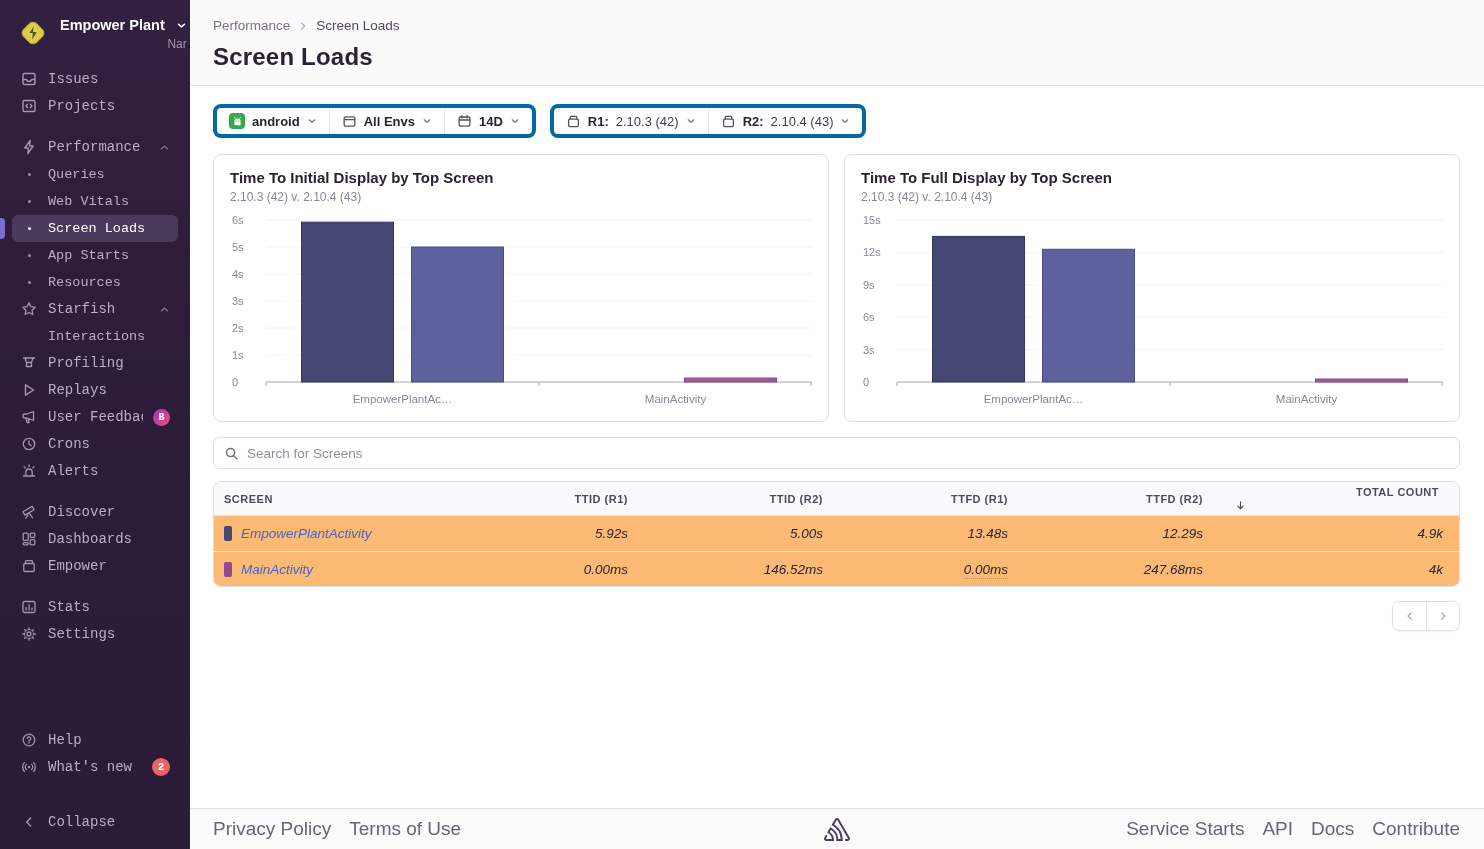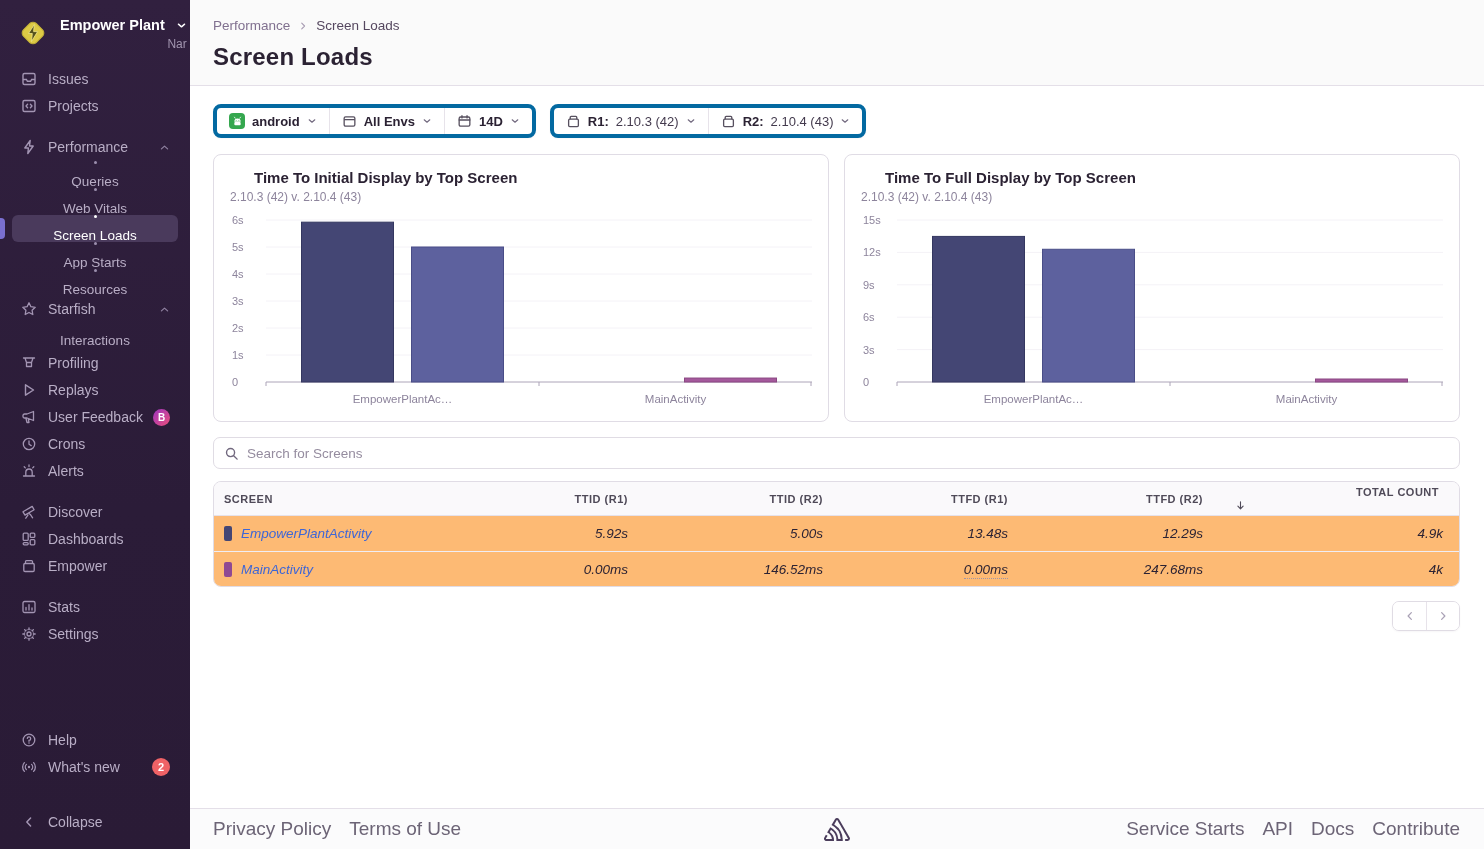--- a/index.html
+++ b/index.html
@@ -8,25 +8,25 @@
   svg { display:block; }
 
   
   .sidebar { width:190px; min-width:190px; height:100%; background:linear-gradient(180deg,#31203f 0%,#2b1c38 60%,#2a1b36 100%); color:#b9aec6; display:flex; flex-direction:column; padding:14px 12px 14px 12px; position:relative; }
   .org-row { display:flex; align-items:flex-start; gap:10px; padding:2px 4px 14px 4px; }
   .org-logo { width:34px; height:34px; position:relative; flex:none; }
   .org-meta { line-height:1.2; padding-top:1px; }
   .org-name { color:#fff; font-weight:700; font-size:14.5px; display:flex; align-items:center; gap:11px; white-space:nowrap; }
   .org-sub { color:#a195af; font-size:12px; margin-top:3px;text-align:right; }
   .nav { flex:1; display:flex; flex-direction:column; }
-  .nav-item { display:flex; align-items:center; gap:10px; height:27px; padding:0 8px; border-radius:6px; font-size:14px; color:#b9aec6; cursor:pointer; position:relative; }
+  .nav-item { display:flex; align-items:center; gap:10px; height:27px; padding:0 8px; border-radius:6px; font-size:14px; color:#b9aec6; cursor:pointer; position:relative;font-family:Liberation Mono, monospace; }
   .nav-item .ico { width:18px; display:flex; justify-content:center; color:#a395b3; flex:none; }
   .nav-item .lbl { flex:1; white-space:nowrap; overflow:hidden; }
   .nav-item .chev { color:#8f81a0; }
-  .nav-item.sub { padding-left:8px; font-size:13.5px;flex-direction:column; }
+  .nav-item.sub { padding-left:8px; font-size:13.5px; }
   .nav-item.sub .dot { width:18px; display:flex; justify-content:center; flex:none; }
   .nav-item.sub .dot i { width:3px; height:3px; border-radius:50%; background:#9c8fae; }
   .nav-item.active { background:#4a3a5c; color:#fff; }
   .nav-item.active .dot i { background:#fff; }
   .active-edge { position:absolute; left:-12px; top:3px; width:5px; height:21px; border-radius:0 4px 4px 0; background:#7a6fd0; }
   .nav-gap { height:14px; }
   .badge-b { margin-left:auto; width:17px; height:17px; border-radius:50%; background:linear-gradient(135deg,#9c35c0,#ec4f7b); color:#fff; font-size:10px; font-weight:700; display:flex; align-items:center; justify-content:center; }
   .badge-red { margin-left:auto; width:18px; height:18px; border-radius:50%; background:#ef6266; color:#fff; font-size:11px; font-weight:700; display:flex; align-items:center; justify-content:center; }
 
   
@@ -45,21 +45,21 @@
   .seg-item { display:flex; align-items:center; gap:7px; padding:0 12px; font-size:13px; font-weight:700; color:#2b2233; cursor:pointer; white-space:nowrap; }
   .seg-item + .seg-item { border-left:1px solid #e7e3ea; }
   .seg-item .val { font-weight:400; color:#433a4d; }
   .seg-item .chev { color:#71687e; }
   .android-badge { width:16px; height:16px; border-radius:4px; background:#35a74f; display:flex; align-items:center; justify-content:center; flex:none; }
   .f-ico { color:#57505f; display:flex; }
 
   
   .charts-row { display:grid; grid-template-columns:1fr 1fr; gap:15px; margin-top:16px; }
   .chart-card { border:1px solid #e0dce5; border-radius:8px; padding:14px 16px 10px 16px; height:268px; background:#fff; }
-  .chart-title { font-size:15px; font-weight:700; color:#2b2233;margin-left:24px; }
+  .chart-title { font-size:15px; font-weight:700; color:#2b2233; }
   .chart-sub { font-size:12px; color:#8d849c; margin-top:4px; }
   .chart-area { margin-top:6px; }
 
   
   .search-bar { margin-top:15px; display:flex; align-items:center; gap:8px; height:32px; border:1px solid #e0dce4; border-radius:7px; padding:0 10px; background:#fff; }
   .search-bar input { border:none; outline:none; flex:1; font-size:13.5px; color:#2b2233; font-family:inherit; background:transparent; }
   .search-bar input::placeholder { color:#958c9f; }
   .search-ico { color:#71687e; display:flex; }
 
   

